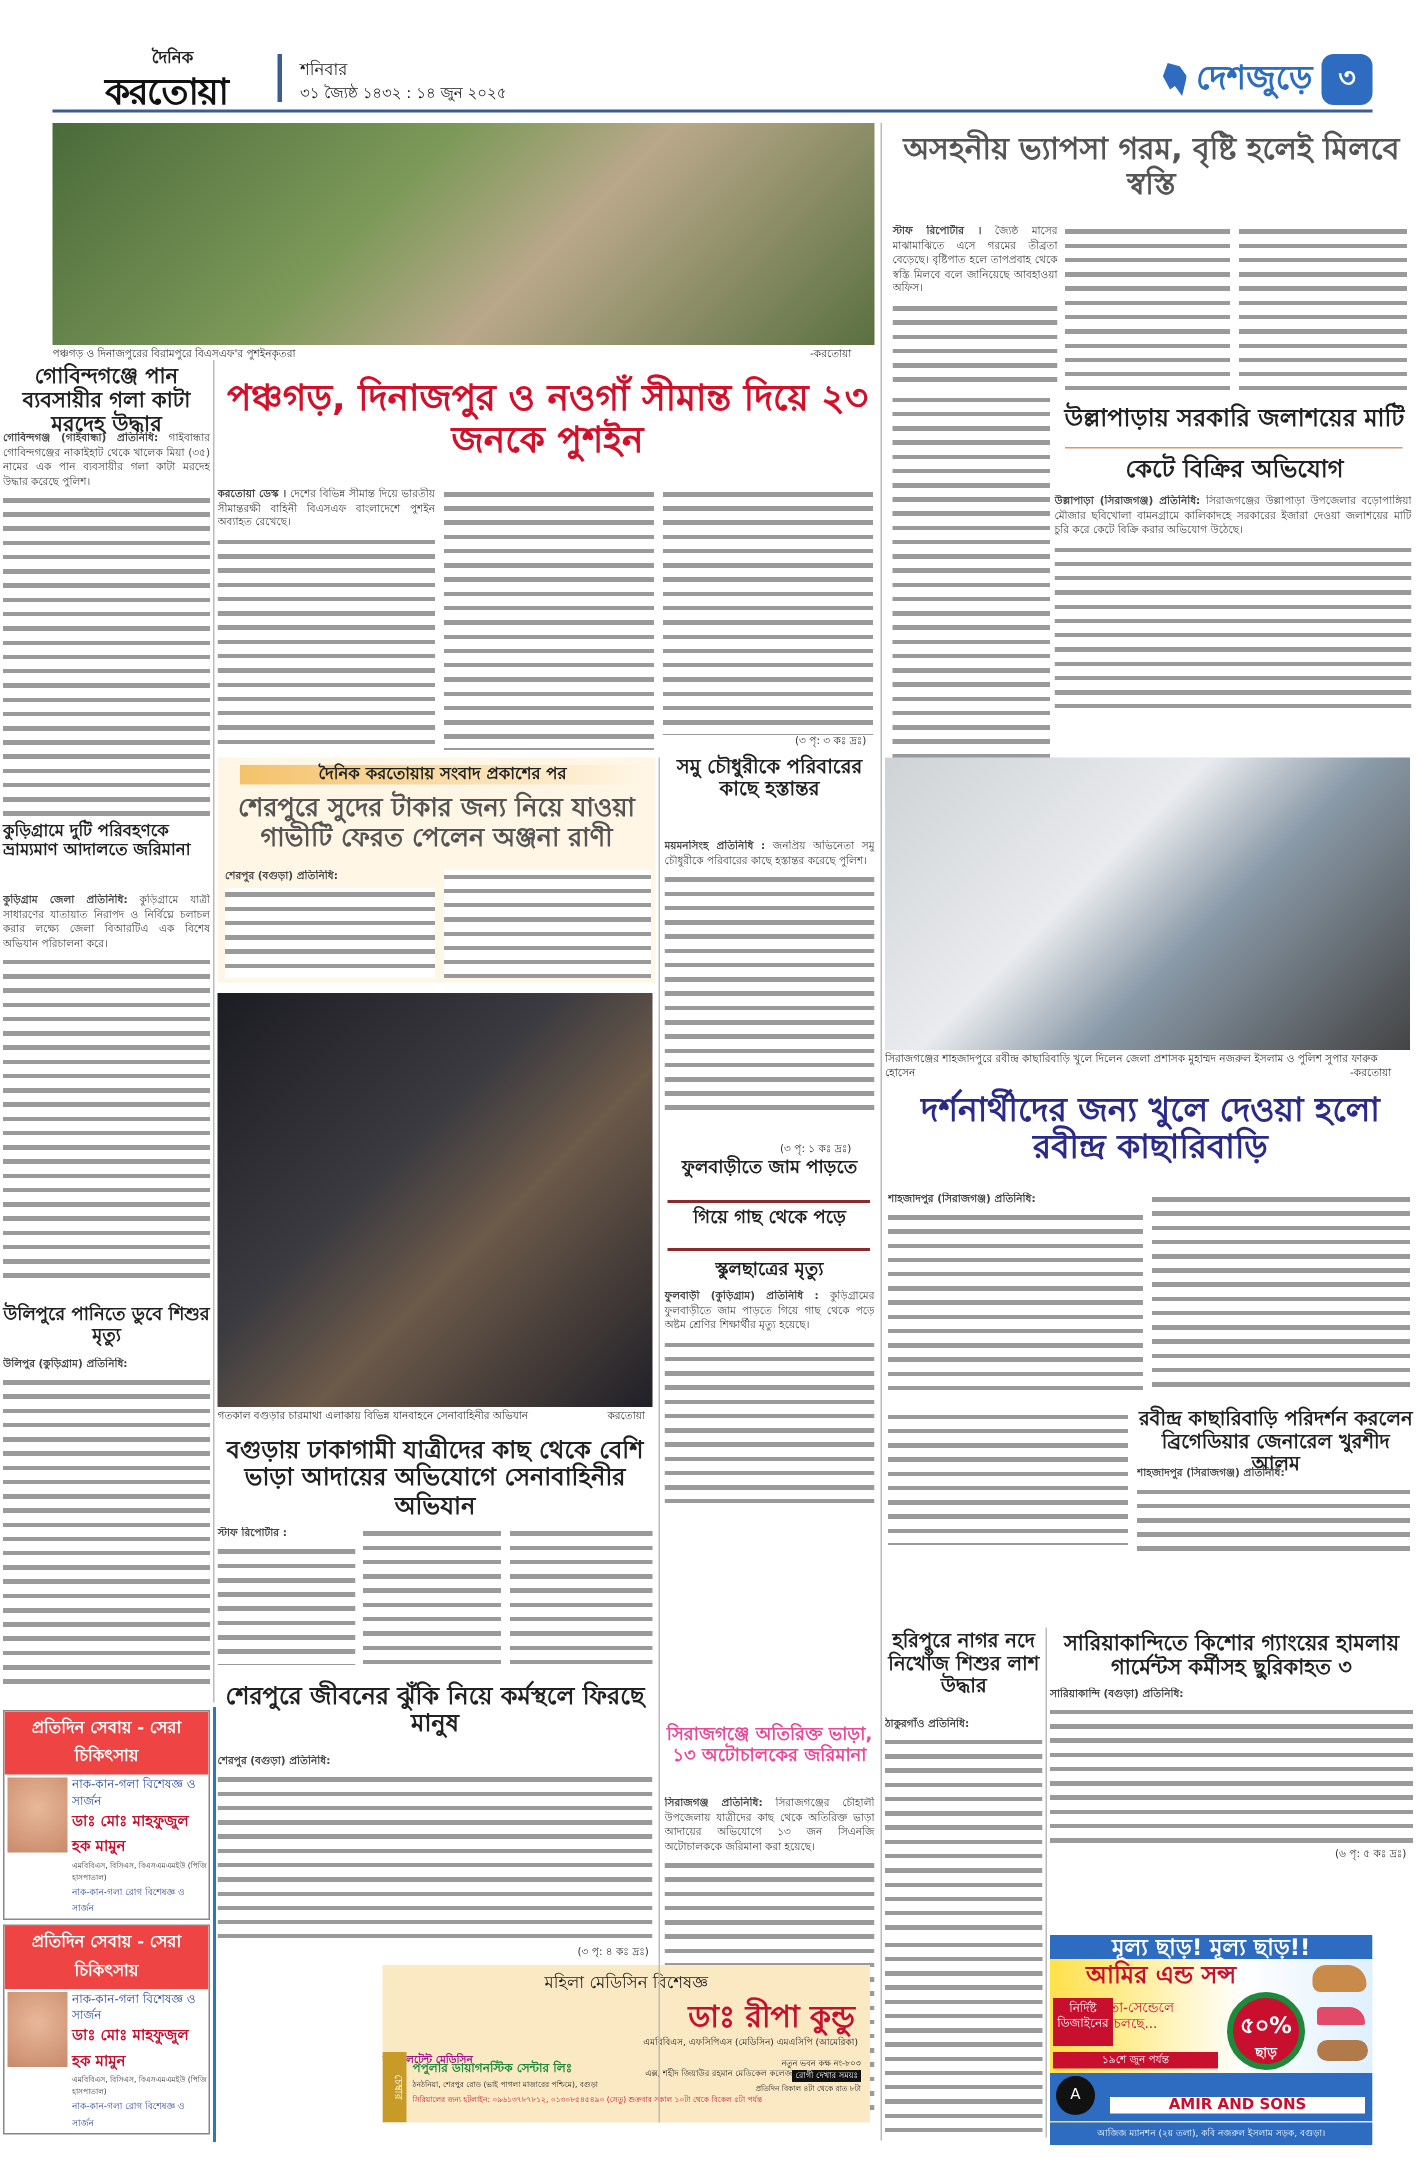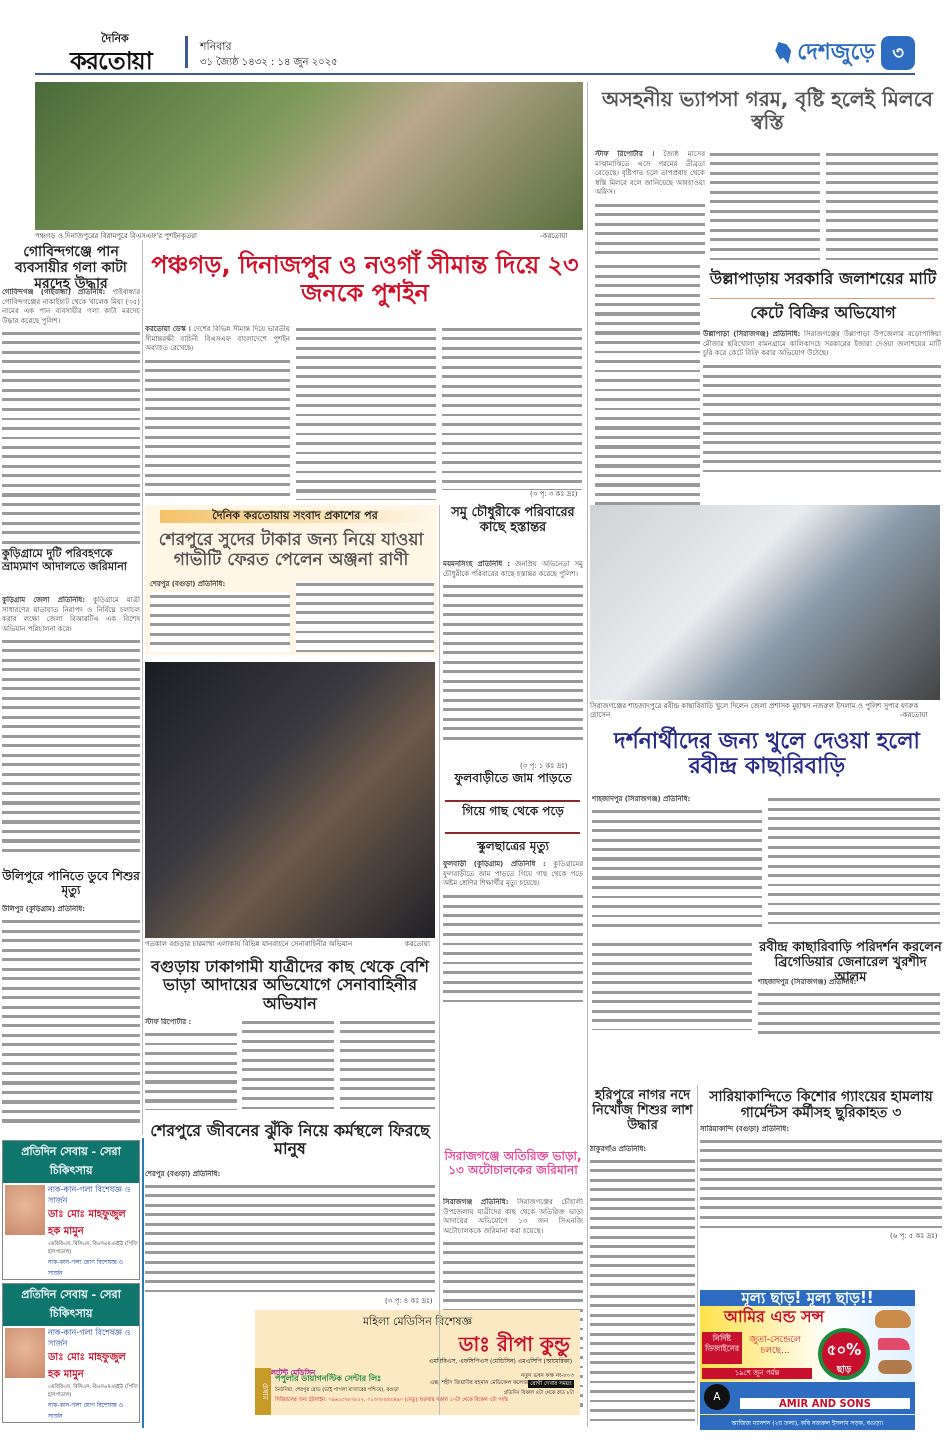--- a/index.html
+++ b/index.html
@@ -17,21 +17,21 @@
 .photo{background:linear-gradient(135deg,#4a6b3a,#7e9a5a 40%,#b9a88a 60%,#5a7040);}
 .photo-dark{background:linear-gradient(135deg,#1c1d22,#3a3a40 40%,#6c5a4a 60%,#202028);}
 .photo-white{background:linear-gradient(135deg,#cfd3d6,#e9ebee 40%,#8a9aa8 60%,#444);}
 .caption{font-size:7px;color:#333;line-height:9px}
 .hl{font-weight:bold;text-align:center;line-height:1.15}
 .text-block{font-size:7px;line-height:9.5px;color:#444;overflow:hidden;text-align:justify}
 .text-block::before{content:"";}
 .lines{background:repeating-linear-gradient(#fff 0 3px,#9a9a9a 3px 6px,#fff 6px 9.5px)}
 .colrule{background:#bbb;width:1px}
 .ad-box{border:1px solid #888;overflow:hidden}
-.ad-red{background:#0f766e;color:#fff}
+.ad-red{background:#ef4444;color:#fff}
 .ad-title{font-size:11px;font-weight:bold;text-align:center;padding:2px 0}
 .ad-line{font-size:8px;line-height:11px}
 .pct{border-radius:50%;background:#c8102e;color:#fff;border:4px solid #1c8a3a;text-align:center;font-weight:bold}
 </style>
 </head>
 <body>
 
 <div class="abs masthead">
   <div class="abs logo-small">দৈনিক</div>
   <div class="abs logo-big">করতোয়া</div>
@@ -169,21 +169,21 @@
   <div style="position:absolute;left:20px;top:86px;width:300px;font-size:5px;color:#c8102e">সিরিয়ালের জন্য হটলাইন: ০৯৬১৩৭৮৭৮১২, ০১৩০৮৫৪৫৪৯০ (সেতু) শুক্রবার সকাল ১০টা থেকে বিকেল ৫টা পর্যন্ত</div>
   <div style="position:absolute;right:6px;top:62px;font-size:5.5px">নতুন ভবন কক্ষ নং-৮০৩</div>
   <div style="position:absolute;right:6px;top:70px;font-size:5.5px;background:#111;color:#fff;padding:0 2px">রোগী দেখার সময়ঃ</div>
   <div style="position:absolute;right:6px;top:79px;font-size:5px">প্রতিদিন বিকাল ৪টা থেকে রাত ৮টা</div>
 </div>
 
 <div class="abs" style="left:700px;top:1290px;width:215px;height:140px;overflow:hidden;background:linear-gradient(90deg,#ffe14a,#fff 60%,#dff0ff)">
   <div style="background:#2d6cc0;color:#fff;text-align:center;font-size:15px;font-weight:bold;height:16px;line-height:16px">মূল্য ছাড়! মূল্য ছাড়!!</div>
   <div style="font-size:16px;font-weight:bold;color:#c8102e;padding-left:24px;line-height:22px">আমির এন্ড সন্স</div>
   <div style="position:absolute;left:2px;top:42px;width:40px;height:32px;background:#c8102e;color:#fff;font-size:8px;text-align:center;line-height:10px;padding-top:2px">নির্দিষ্ট ডিজাইনের</div>
-  <div style="position:absolute;left:45px;top:44px;width:60px;font-size:9px;color:#c8102e;text-align:center;line-height:11px">জুতা-সেন্ডেলে চলছে...</div>
+  <div style="position:absolute;left:27px;top:44px;width:60px;font-size:9px;color:#c8102e;text-align:center;line-height:11px">জুতা-সেন্ডেলে চলছে...</div>
   <div class="pct" style="position:absolute;left:118px;top:38px;width:52px;height:52px;font-size:15px;line-height:28px;padding-top:4px"><span>৫০%</span><div style="font-size:9px;line-height:10px">ছাড়</div></div>
   <div style="position:absolute;left:175px;top:20px;width:36px;height:18px;background:#c98a4a;border-radius:10px 14px 6px 6px"></div>
   <div style="position:absolute;left:178px;top:48px;width:32px;height:12px;background:#e24a6a;border-radius:4px 14px 2px 2px"></div>
   <div style="position:absolute;left:178px;top:70px;width:34px;height:14px;background:#b07a4a;border-radius:8px"></div>
   <div style="position:absolute;left:2px;top:78px;width:110px;height:11px;background:#c8102e;color:#fff;font-size:7px;text-align:center;line-height:11px">১৯শে জুন পর্যন্ত</div>
   <div style="position:absolute;left:0;top:92px;width:215px;height:32px;background:#2d6cc0"></div>
   <div style="position:absolute;left:4px;top:94px;width:26px;height:26px;border-radius:50%;background:#111;color:#fff;font-size:10px;text-align:center;line-height:26px">A</div>
   <div style="position:absolute;left:40px;top:108px;width:170px;color:#c8102e;font-size:10px;font-weight:bold;text-align:center;background:#fff">AMIR AND SONS</div>
   <div style="position:absolute;left:0;top:125px;width:215px;height:15px;background:#2d6cc0;color:#fff;font-size:6px;text-align:center;line-height:15px">আজিজ ম্যানশন (২য় তলা), কবি নজরুল ইসলাম সড়ক, বগুড়া।</div>
 </div>

